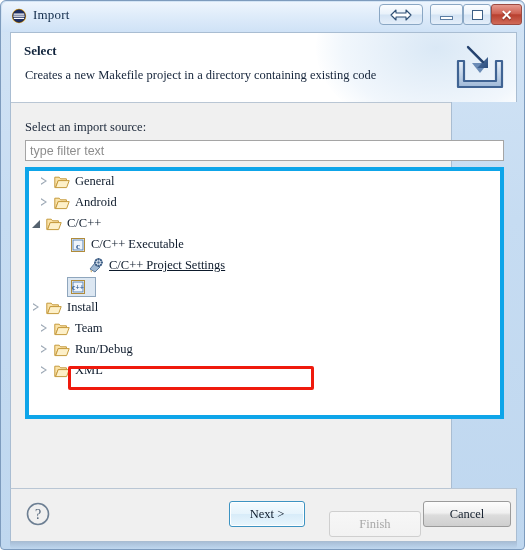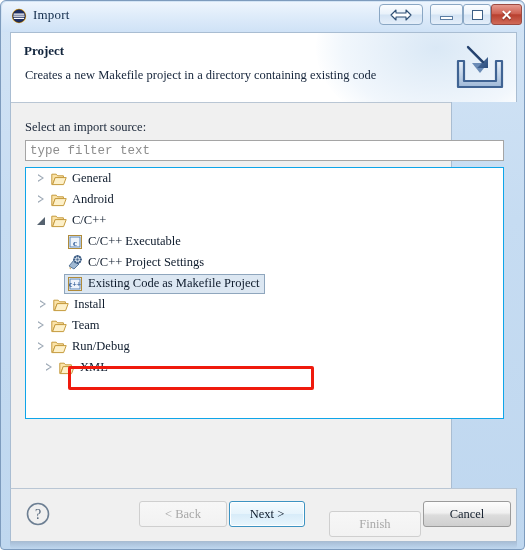--- a/index.html
+++ b/index.html
@@ -171,37 +171,37 @@
   }
 
   #filter-input {
     position: absolute;
     left: 14px; top: 38px;
     width: 479px;
     height: 21px;
     box-sizing: border-box;
     background: #ffffff;
     border: 1px solid #a5a5a5;
-    font-family: Liberation Mono, monospace;
+    font-family: Liberation Sans, sans-serif;
     font-size: 12.5px;
     color: #8d8d8d;
     padding: 0 4px;
     outline: none;
   }
   #filter-input::placeholder { color: #8d8d8d; opacity: 1; }
 
   
   #tree-panel {
     position: absolute;
     left: 14px; top: 65px;
     width: 479px;
     height: 252px;
     box-sizing: border-box;
     background: #ffffff;
-    border: 1px solid #0ea5e9;
+    border: 4px solid #0ea5e9;
     overflow: hidden;
   }
   .tree-row {
     position: relative;
     height: 21px;
     display: flex;
     align-items: center;
     white-space: nowrap;
     font-family: "Liberation Serif", serif;
     font-size: 12.5px;
@@ -356,21 +356,21 @@
       <span class="max-glyph"></span>
     </div>
 
     <div class="tb-btn" id="btn-close">
       <span class="close-glyph">✕</span>
     </div>
   </div>
 
   <div id="header">
     <div id="header-sheen"></div>
-    <div id="header-title">Project</div>
+    <div id="header-title">Select</div>
     <div id="header-desc">Creates a new Makefile project in a directory containing existing code</div>
     <span id="header-icon">
       <svg width="56" height="54" viewBox="0 0 56 54">
         <defs>
           <linearGradient id="trayg" x1="0" y1="0" x2="0" y2="1">
             <stop offset="0" stop-color="#e9f1fa"></stop>
             <stop offset="1" stop-color="#9fb9d8"></stop>
           </linearGradient>
           <linearGradient id="arrg" x1="0" y1="0" x2="1" y2="1">
             <stop offset="0" stop-color="#7e9ec4"></stop>
@@ -407,63 +407,62 @@
           <div class="tree-row" style="padding-left: 8px;">
             <div class="row-inner">
               <span class="twisty collapsed"></span>
               <span class="folder-icon"><svg viewBox="0 0 16 14" width="16" height="14">
                   <path d="M0.8 12.6 L0.8 2.2 L5.2 2.2 L6.6 3.8 L12.4 3.8 L12.4 5.6 L4.2 5.6 L1.6 12.6 Z" fill="#fbe3a8" stroke="#c59a3c" stroke-width="1"></path>
                   <path d="M4.2 5.6 L15.2 5.6 L12.6 12.6 L1.6 12.6 Z" fill="#fdf0c9" stroke="#c59a3c" stroke-width="1" stroke-linejoin="round"></path>
                 </svg></span>
               <span>Android</span>
             </div>
           </div>
-          <div class="tree-row" style="padding-left: 8px;">
+          <div class="tree-row" style="">
             <div class="row-inner">
               <span class="twisty expanded"></span>
               <span class="folder-icon"><svg viewBox="0 0 16 14" width="16" height="14">
                   <path d="M0.8 12.6 L0.8 2.2 L5.2 2.2 L6.6 3.8 L12.4 3.8 L12.4 5.6 L4.2 5.6 L1.6 12.6 Z" fill="#fbe3a8" stroke="#c59a3c" stroke-width="1"></path>
                   <path d="M4.2 5.6 L15.2 5.6 L12.6 12.6 L1.6 12.6 Z" fill="#fdf0c9" stroke="#c59a3c" stroke-width="1" stroke-linejoin="round"></path>
                 </svg></span>
               <span>C/C++</span>
             </div>
           </div>
           <div class="tree-row" style="padding-left: 38px;">
             <div class="row-inner">
               <span class="leaf-icon"><svg viewBox="0 0 16 16" width="16" height="16">
                   <rect x="1.5" y="1.5" width="13" height="13" fill="#ffffff" stroke="#b08b3a" stroke-width="1"></rect>
                   <rect x="3" y="3" width="10" height="10" fill="#eef4fb" stroke="#5b86b8" stroke-width="1"></rect>
                   <text x="8" y="11.6" text-anchor="middle" font-family="Liberation Serif, serif" font-size="9" font-weight="bold" fill="#1f4f8f">c</text>
                 </svg></span>
               <span>C/C++ Executable</span>
             </div>
           </div>
-          <div class="tree-row" style="padding-left: 38px;">
+          <div class="tree-row" style="padding-left: 56px; text-decoration: underline;">
             <div class="row-inner">
               <span class="leaf-icon"><svg viewBox="0 0 16 16" width="16" height="16">
                   <path d="M2 11 L7 5 L12 9 L7 14 Z" fill="#9fb8d2" stroke="#4d6d93" stroke-width="0.9"></path>
                   <circle cx="10.5" cy="4.5" r="3.6" fill="#dfe8f2" stroke="#3f5f86" stroke-width="1.1"></circle>
                   <circle cx="10.5" cy="4.5" r="1.2" fill="#4d6d93"></circle>
                   <path d="M10.5 0.6 v1.3 M10.5 7.1 v1.3 M6.6 4.5 h1.3 M13.1 4.5 h1.3 M7.8 1.8 l0.9 0.9 M12.3 6.3 l0.9 0.9 M13.2 1.8 l-0.9 0.9 M8.7 6.3 l-0.9 0.9" stroke="#3f5f86" stroke-width="1.1" stroke-linecap="round"></path>
                   <path d="M2.2 12.6 L4.4 12.6 L3.3 14.6 Z" fill="#c8a25a"></path>
                 </svg></span>
               <span>C/C++ Project Settings</span>
             </div>
           </div>
           <div class="tree-row selected" style="padding-left: 38px;">
             <div class="row-inner">
               <span class="leaf-icon"><svg viewBox="0 0 16 16" width="16" height="16">
                   <rect x="1.5" y="1.5" width="13" height="13" fill="#ffffff" stroke="#b08b3a" stroke-width="1"></rect>
                   <rect x="3" y="3" width="10" height="10" fill="#eef4fb" stroke="#5b86b8" stroke-width="1"></rect>
                   <text x="8" y="11.4" text-anchor="middle" font-family="Liberation Serif, serif" font-size="7.5" font-weight="bold" fill="#1f4f8f">c++</text>
                 </svg></span>
-              <span>Existing Code as Makefile Project</span>
-            </div>
-          </div>
-          <div class="tree-row" style="padding-left: 10px;">
+            </div>
+          </div>
+          <div class="tree-row" style="padding-left: 0;">
             <div class="row-inner">
               <span class="twisty collapsed"></span>
               <span class="folder-icon"><svg viewBox="0 0 16 14" width="16" height="14">
                   <path d="M0.8 12.6 L0.8 2.2 L5.2 2.2 L6.6 3.8 L12.4 3.8 L12.4 5.6 L4.2 5.6 L1.6 12.6 Z" fill="#fbe3a8" stroke="#c59a3c" stroke-width="1"></path>
                   <path d="M4.2 5.6 L15.2 5.6 L12.6 12.6 L1.6 12.6 Z" fill="#fdf0c9" stroke="#c59a3c" stroke-width="1" stroke-linejoin="round"></path>
                 </svg></span>
               <span>Install</span>
             </div>
           </div>
           <div class="tree-row" style="padding-left: 8px;">
@@ -479,21 +478,21 @@
           <div class="tree-row" style="padding-left: 8px;">
             <div class="row-inner">
               <span class="twisty collapsed"></span>
               <span class="folder-icon"><svg viewBox="0 0 16 14" width="16" height="14">
                   <path d="M0.8 12.6 L0.8 2.2 L5.2 2.2 L6.6 3.8 L12.4 3.8 L12.4 5.6 L4.2 5.6 L1.6 12.6 Z" fill="#fbe3a8" stroke="#c59a3c" stroke-width="1"></path>
                   <path d="M4.2 5.6 L15.2 5.6 L12.6 12.6 L1.6 12.6 Z" fill="#fdf0c9" stroke="#c59a3c" stroke-width="1" stroke-linejoin="round"></path>
                 </svg></span>
               <span>Run/Debug</span>
             </div>
           </div>
-          <div class="tree-row" style="padding-left: 16px;">
+          <div class="tree-row" style="padding-left: 8px;">
             <div class="row-inner">
               <span class="twisty collapsed"></span>
               <span class="folder-icon"><svg viewBox="0 0 16 14" width="16" height="14">
                   <path d="M0.8 12.6 L0.8 2.2 L5.2 2.2 L6.6 3.8 L12.4 3.8 L12.4 5.6 L4.2 5.6 L1.6 12.6 Z" fill="#fbe3a8" stroke="#c59a3c" stroke-width="1"></path>
                   <path d="M4.2 5.6 L15.2 5.6 L12.6 12.6 L1.6 12.6 Z" fill="#fdf0c9" stroke="#c59a3c" stroke-width="1" stroke-linejoin="round"></path>
                 </svg></span>
               <span>XML</span>
             </div>
           </div>
         </div>
@@ -503,23 +502,20 @@
   </div>
 
   <div id="footer">
     <span id="help-icon">
       <svg width="26" height="26" viewBox="0 0 26 26">
         <circle cx="13" cy="13" r="10.5" fill="#f0f0f0" stroke="#6d7f93" stroke-width="1.6"></circle>
         <text x="13" y="18" text-anchor="middle" font-family="Liberation Serif, serif" font-size="14" fill="#4e6076">?</text>
       </svg>
     </span>
 
-    <div class="wiz-btn disabled" id="btn-back">
-      <span>&lt; Back</span>
-    </div>
     <div class="wiz-btn default" id="btn-next">
       <span>Next &gt;</span>
     </div>
     <div class="wiz-btn disabled" id="btn-finish">
       <span>Finish</span>
     </div>
     <div class="wiz-btn" id="btn-cancel">
       <span>Cancel</span>
     </div>
   </div>

